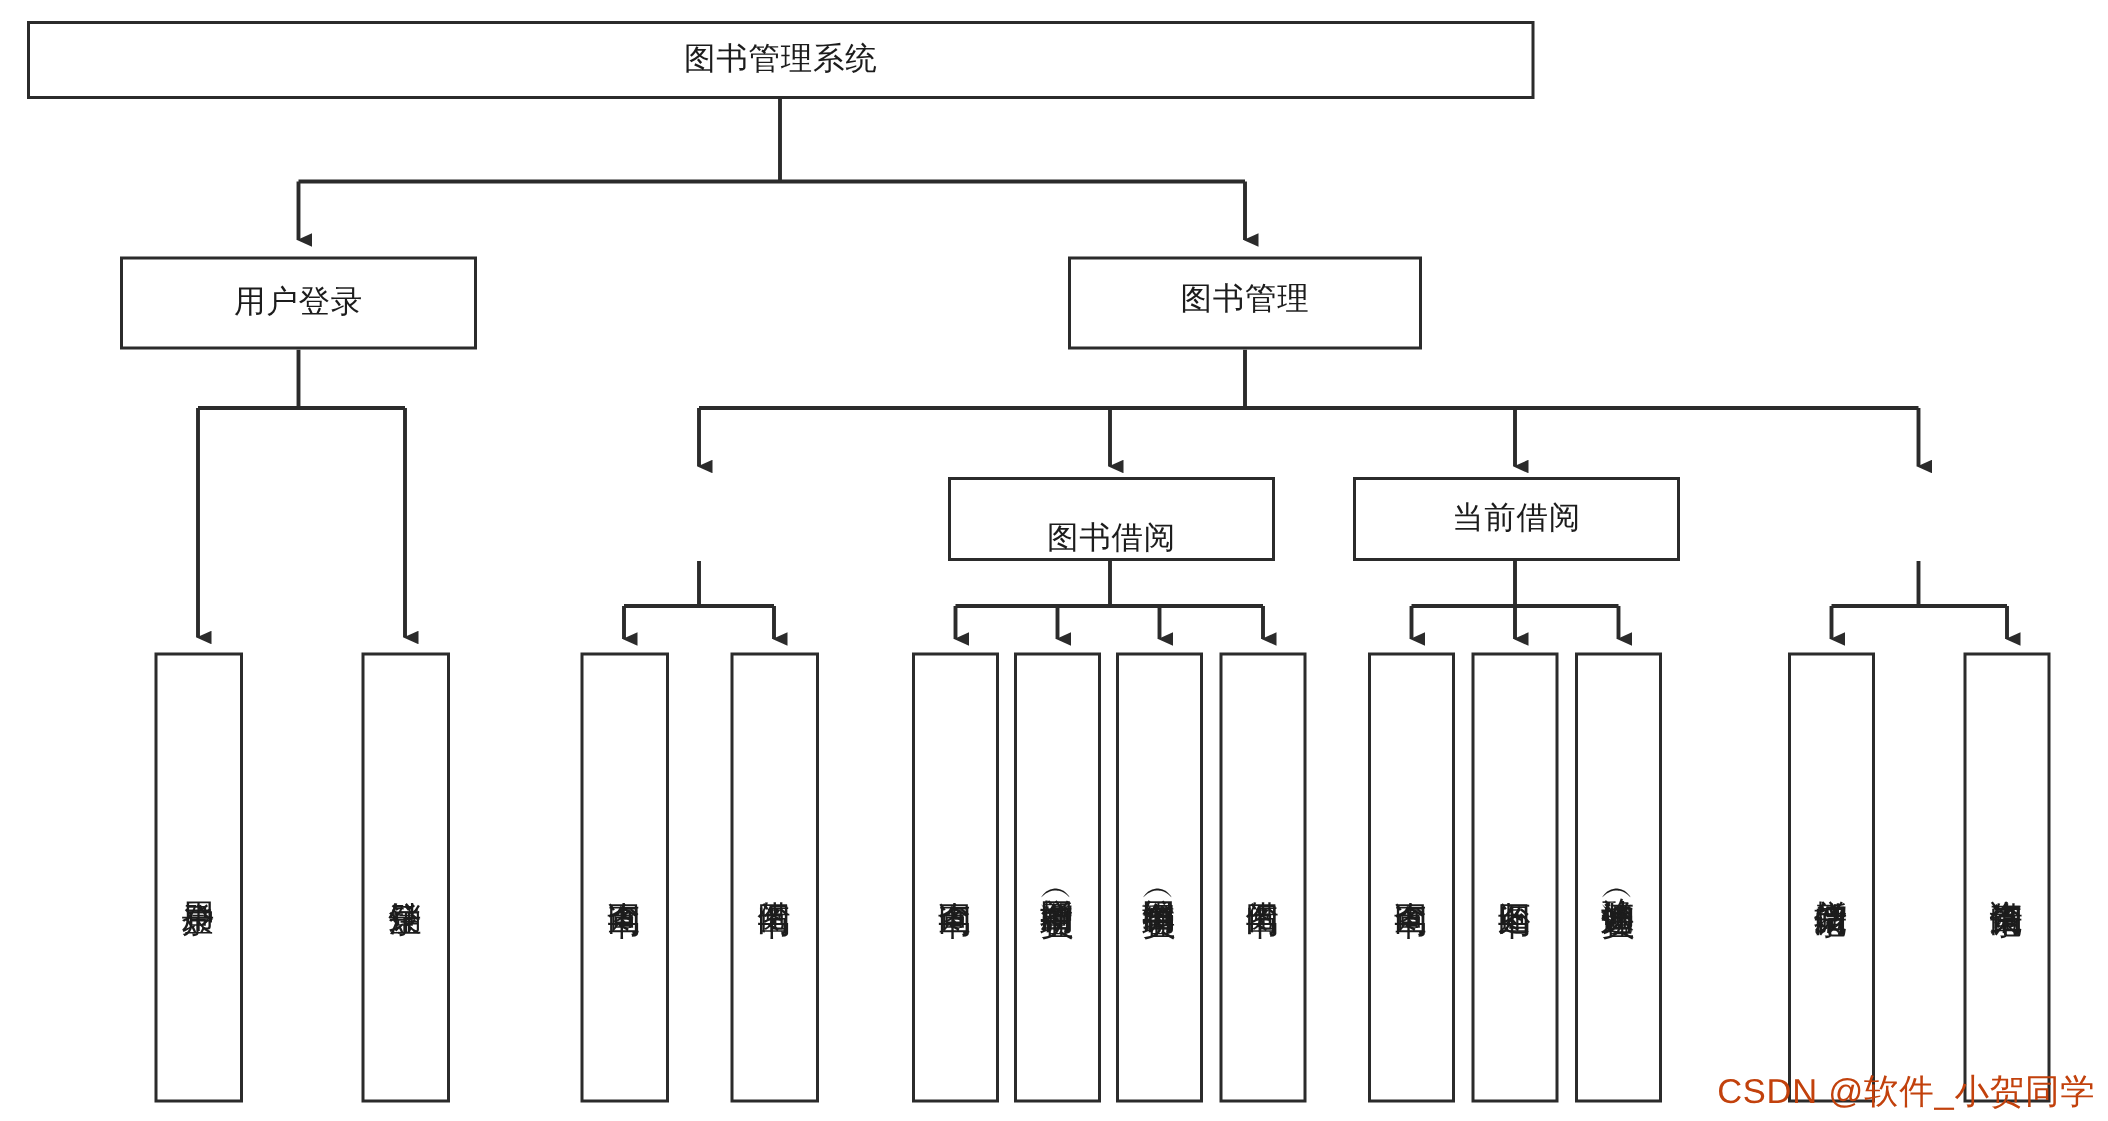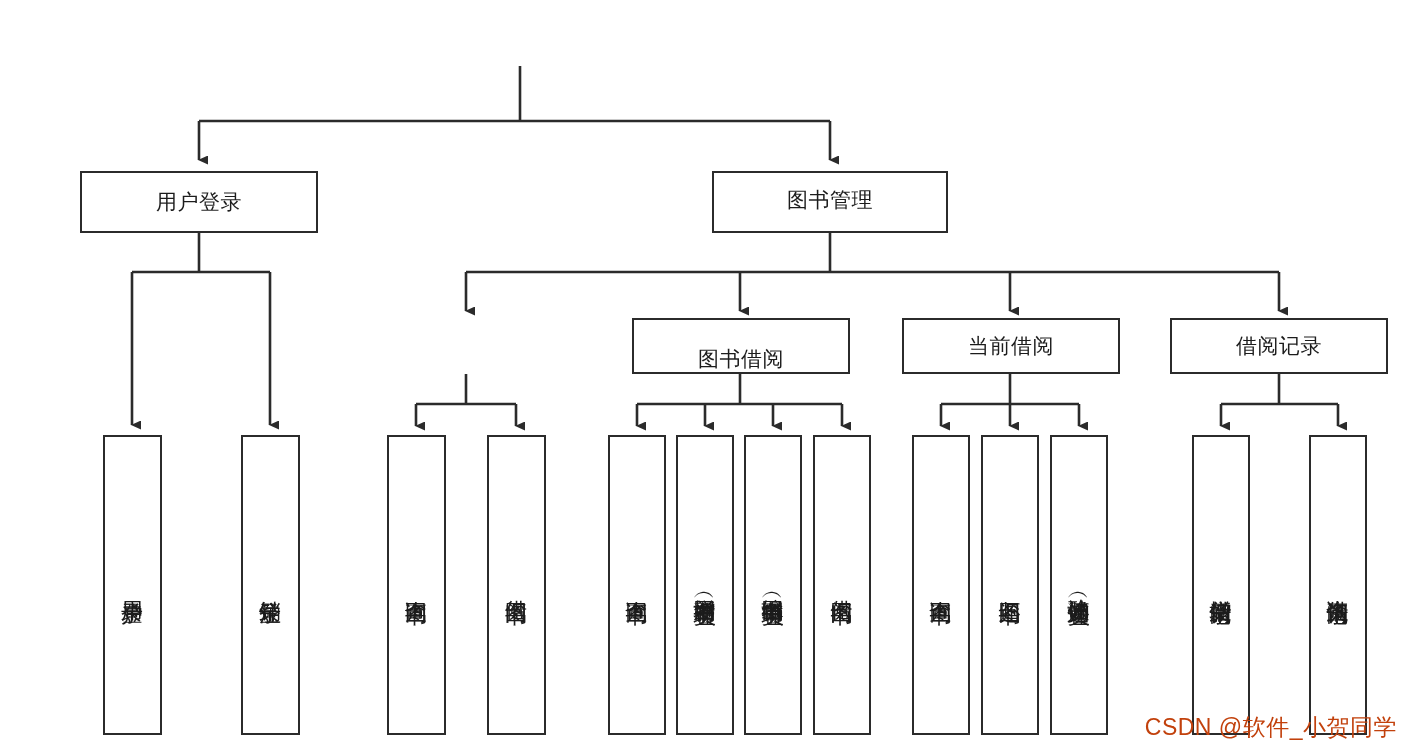--- a/index.html
+++ b/index.html
@@ -122,36 +122,36 @@
       <path d="M1010,404 L1010,426" marker-end="url(#arrowhead)"></path>
       <path d="M1079,404 L1079,426" marker-end="url(#arrowhead)"></path>
 
       <path d="M1279,374 L1279,404"></path>
       <path d="M1221,404 L1338,404"></path>
       <path d="M1221,404 L1221,426" marker-end="url(#arrowhead)"></path>
       <path d="M1338,404 L1338,426" marker-end="url(#arrowhead)"></path>
     </g>
   </svg>
 
+  <div class="node horiz" style="left:18px; top:14px; width:1005px; height:52px;">
+    <span class="label">图书管理系统</span>
+  </div>
 
   <div class="node horiz" style="left:80px; top:171px; width:238px; height:62px;">
     <span class="label">用户登录</span>
   </div>
   <div class="node horiz" style="left:712px; top:171px; width:236px; height:62px;font-family:Liberation Mono, monospace;">
     <span class="label">图书管理</span>
   </div>
 
   <div class="node horiz" style="left:632px; top:318px; width:218px; height:56px;align-items:flex-end;">
     <span class="label">图书借阅</span>
   </div>
   <div class="node horiz" style="left:902px; top:318px; width:218px; height:56px;">
     <span class="label">当前借阅</span>
-  </div>
-  <div class="node horiz" style="left:1170px; top:318px; width:218px; height:56px;">
-    <span class="label">借阅记录</span>
   </div>
 
   <div class="node vert mid" style="left:103px; top:435px; width:59px; height:300px;">
     <span class="label" style="margin-top: 146px;">用户登录</span>
   </div>
   <div class="node vert mid" style="left:241px; top:435px; width:59px; height:300px;">
     <span class="label" style="margin-top: 146px;">注销登录</span>
   </div>
 
   <div class="node vert mid" style="left:387px; top:435px; width:59px; height:300px;">

